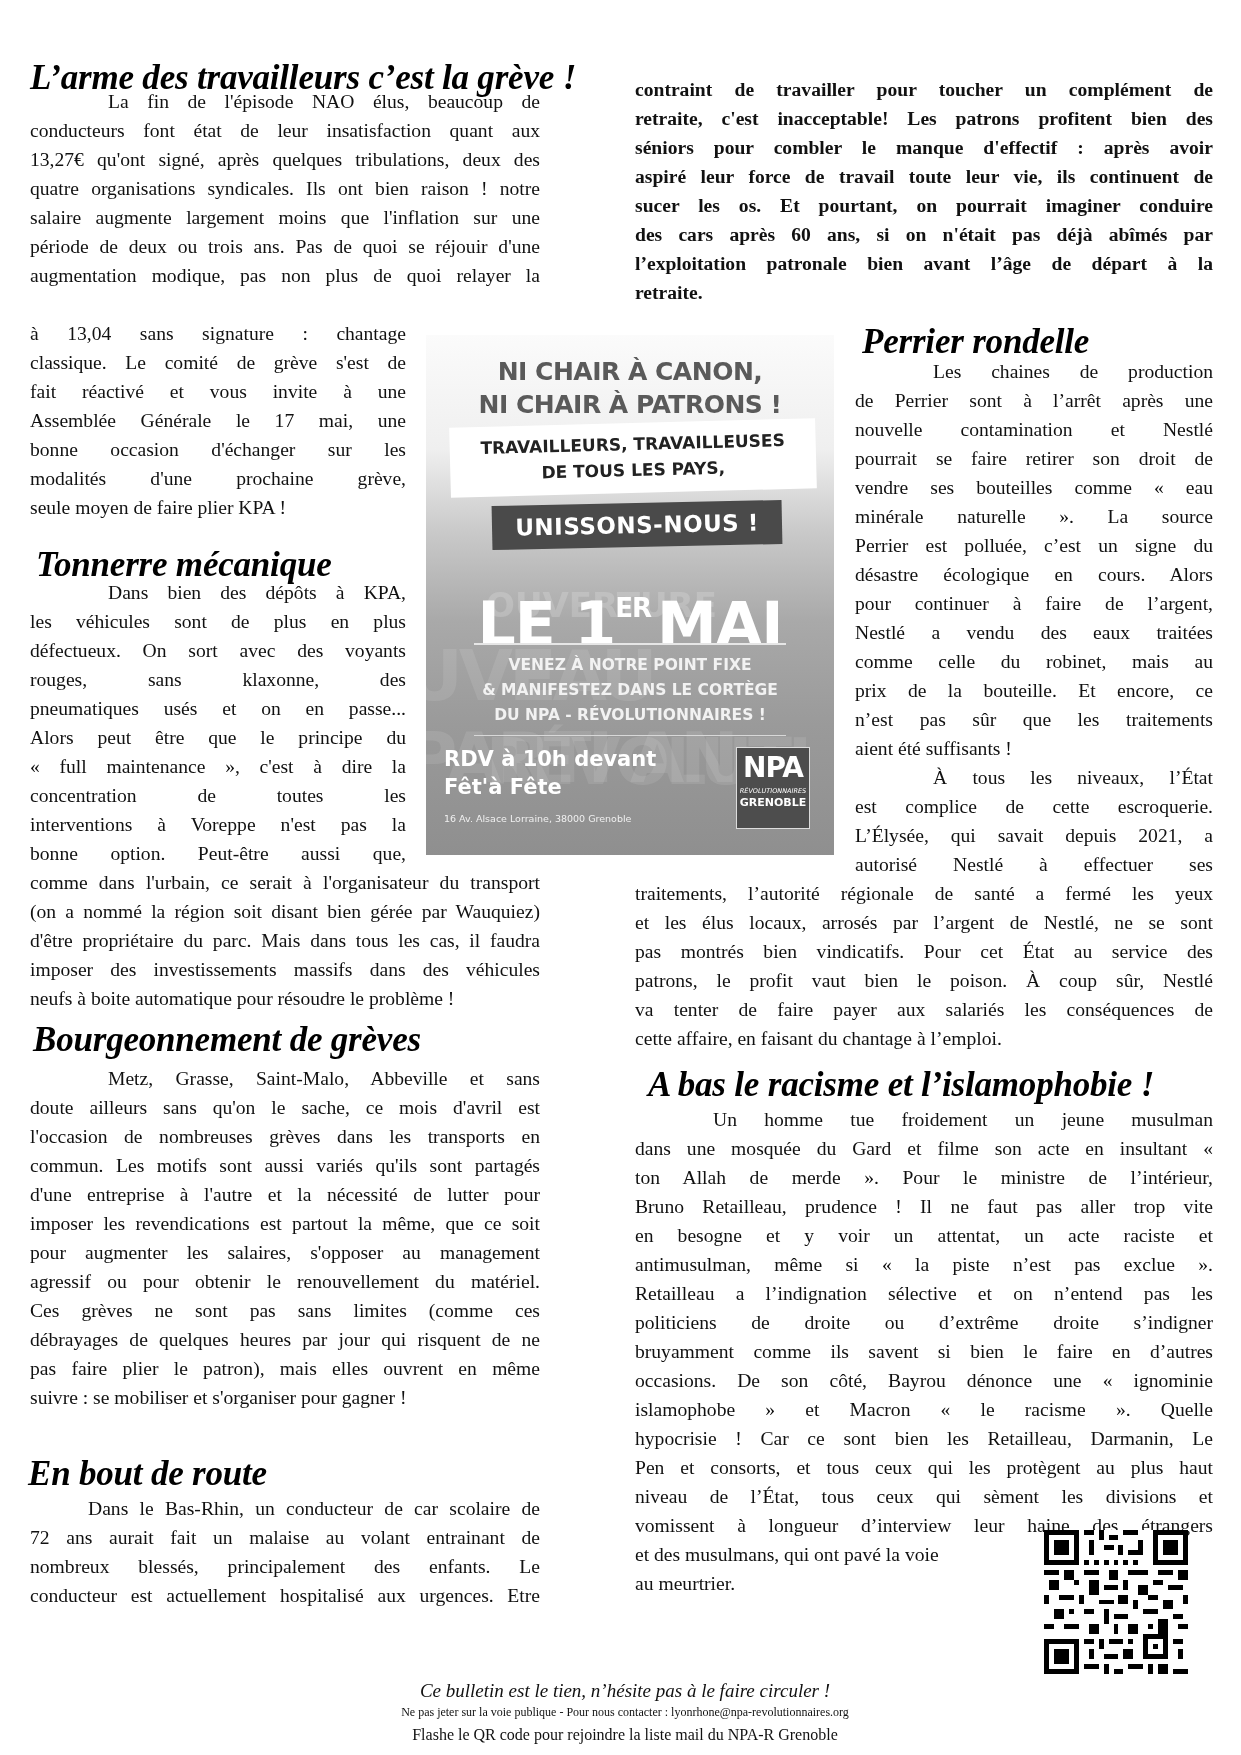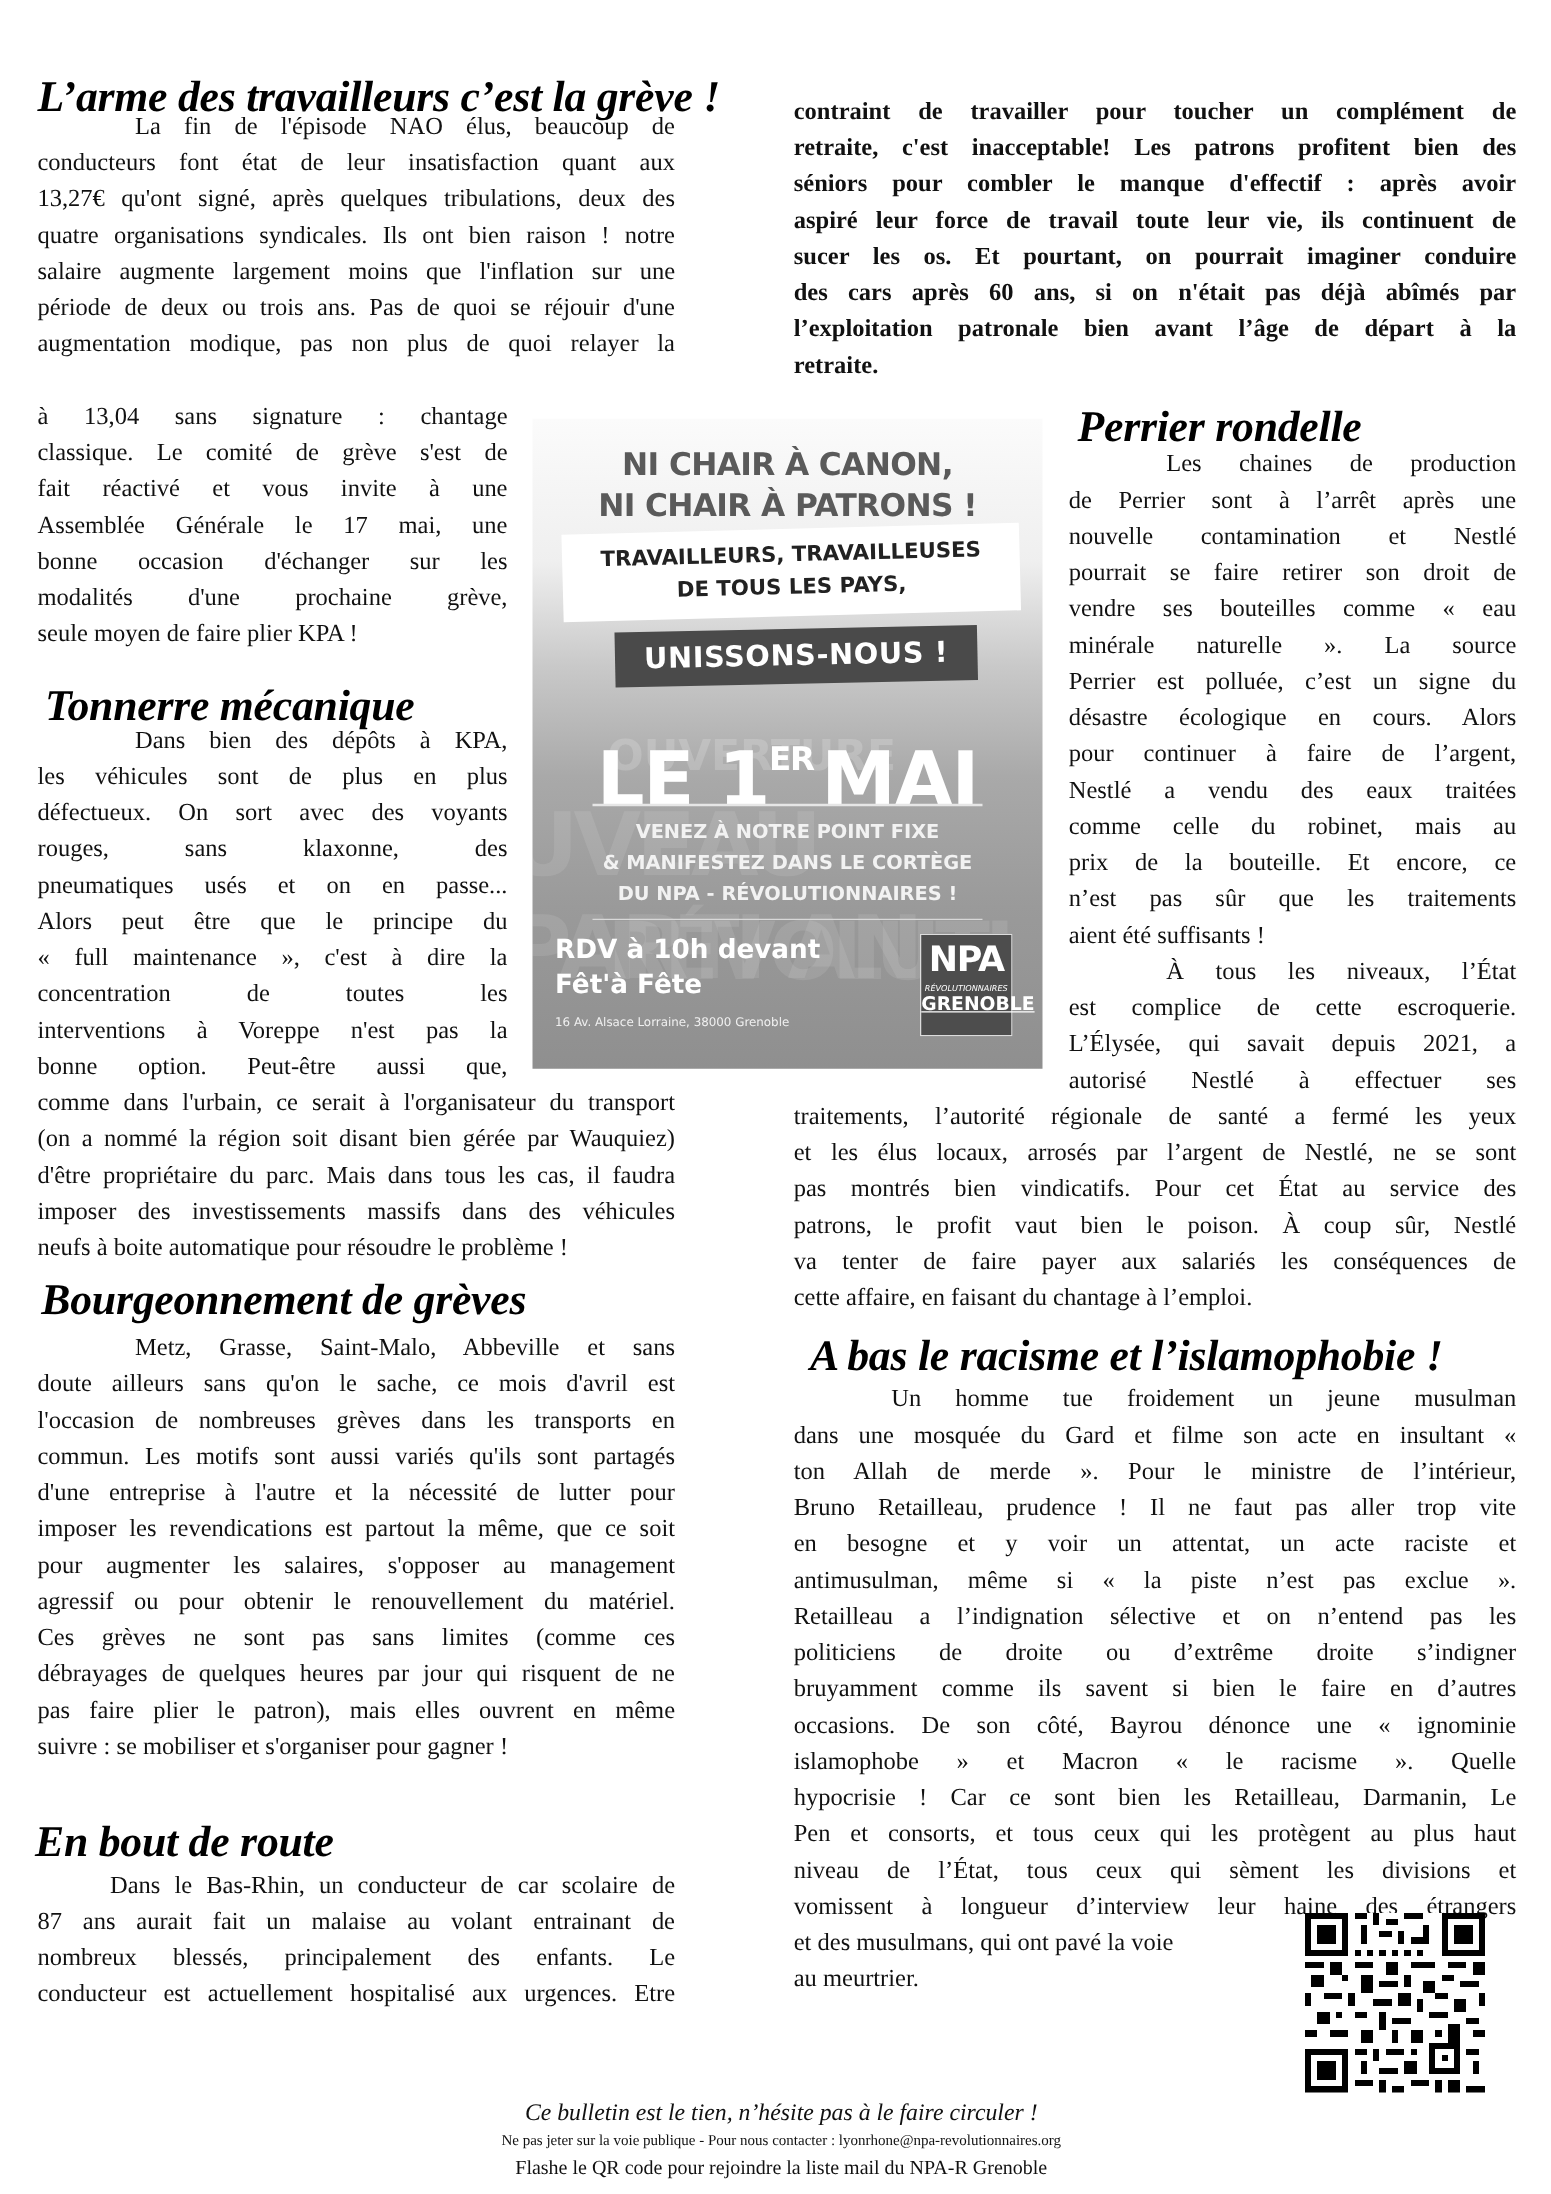--- a/index.html
+++ b/index.html
@@ -23,21 +23,21 @@
   .p-band2 div { text-align: center; font-weight: bold; color: #ffffff; font-size: 23px; line-height: 44px; letter-spacing: 0.5px; }
   .p-big { position: absolute; left: 0; width: 100%; top: 238px; text-align: center; color: #ffffff; font-weight: bold; font-size: 60px; line-height: 70px; letter-spacing: -1px; }
   .p-big sup { font-size: 26px; vertical-align: 28px; margin: 0 6px 0 0; }
   .p-rule { position: absolute; left: 48px; width: 312px; height: 2px; background: #e6e6e6; }
   .p-sub { position: absolute; left: 0; width: 100%; top: 318px; text-align: center; color: #f2f2f2; font-weight: bold; font-size: 15.5px; line-height: 25px; }
   .p-rdv { position: absolute; left: 18px; top: 410px; color: #ffffff; font-weight: bold; font-size: 21px; line-height: 28px; }
   .p-addr { position: absolute; left: 18px; top: 478px; color: #f0f0f0; font-size: 9.5px; }
   .p-logo { position: absolute; left: 310px; top: 412px; width: 72px; height: 80px; background: #4d4d4d; border: 1px solid #dcdcdc; text-align: center; color: #fff; }
   .p-logo .n { font-weight: bold; font-size: 28px; line-height: 36px; letter-spacing: -1px; margin-top: 2px; }
   .p-logo .r { font-size: 6.5px; font-style: italic; line-height: 10px; }
-  .p-logo .g { font-weight: bold; font-size: 15px; line-height: 14px; text-decoration: underline; }
+  .p-logo .g { font-weight: bold; font-size: 11px; line-height: 14px; }
 
   
   .foot { position: absolute; left: 200px; width: 850px; text-align: center; font-family: "Liberation Serif", serif; color: #111; white-space: nowrap; }
   .foot.f1 { top: 1680px; font-size: 19px; font-style: italic; }
   .foot.f2 { top: 1705px; font-size: 12px; }
   .foot.f3 { top: 1726px; font-size: 16px; }
 
   .qr { position: absolute; left: 1044px; top: 1530px; width: 144px; height: 144px; }
 </style>
 </head>
@@ -98,21 +98,21 @@
     <span class="ln">agressif ou pour obtenir le renouvellement du matériel.</span>
     <span class="ln">Ces grèves ne sont pas sans limites (comme ces</span>
     <span class="ln">débrayages de quelques heures par jour qui risquent de ne</span>
     <span class="ln">pas faire plier le patron), mais elles ouvrent en même</span>
     <span class="ln last">suivre : se mobiliser et s'organiser pour gagner !</span>
   </div>
 
   <div class="h" style="left:28px; top:1454px;">En bout de route</div>
   <div class="blk" style="left:30px; top:1494px; width:510px;">
     <span class="ln ind" style="text-indent:58px;">Dans le Bas-Rhin, un conducteur de car scolaire de</span>
-    <span class="ln">87 ans aurait fait un malaise au volant entrainant de</span>
+    <span class="ln">72 ans aurait fait un malaise au volant entrainant de</span>
     <span class="ln">nombreux blessés, principalement des enfants. Le</span>
     <span class="ln">conducteur est actuellement hospitalisé aux urgences. Etre</span>
   </div>
 
   <div class="blk" style="left:635px; top:75px; width:578px;font-weight:bold;">
     <span class="ln">contraint de travailler pour toucher un complément de</span>
     <span class="ln">retraite, c'est inacceptable! Les patrons profitent bien des</span>
     <span class="ln">séniors pour combler le manque d'effectif : après avoir</span>
     <span class="ln">aspiré leur force de travail toute leur vie, ils continuent de</span>
     <span class="ln">sucer les os. Et pourtant, on pourrait imaginer conduire</span>

